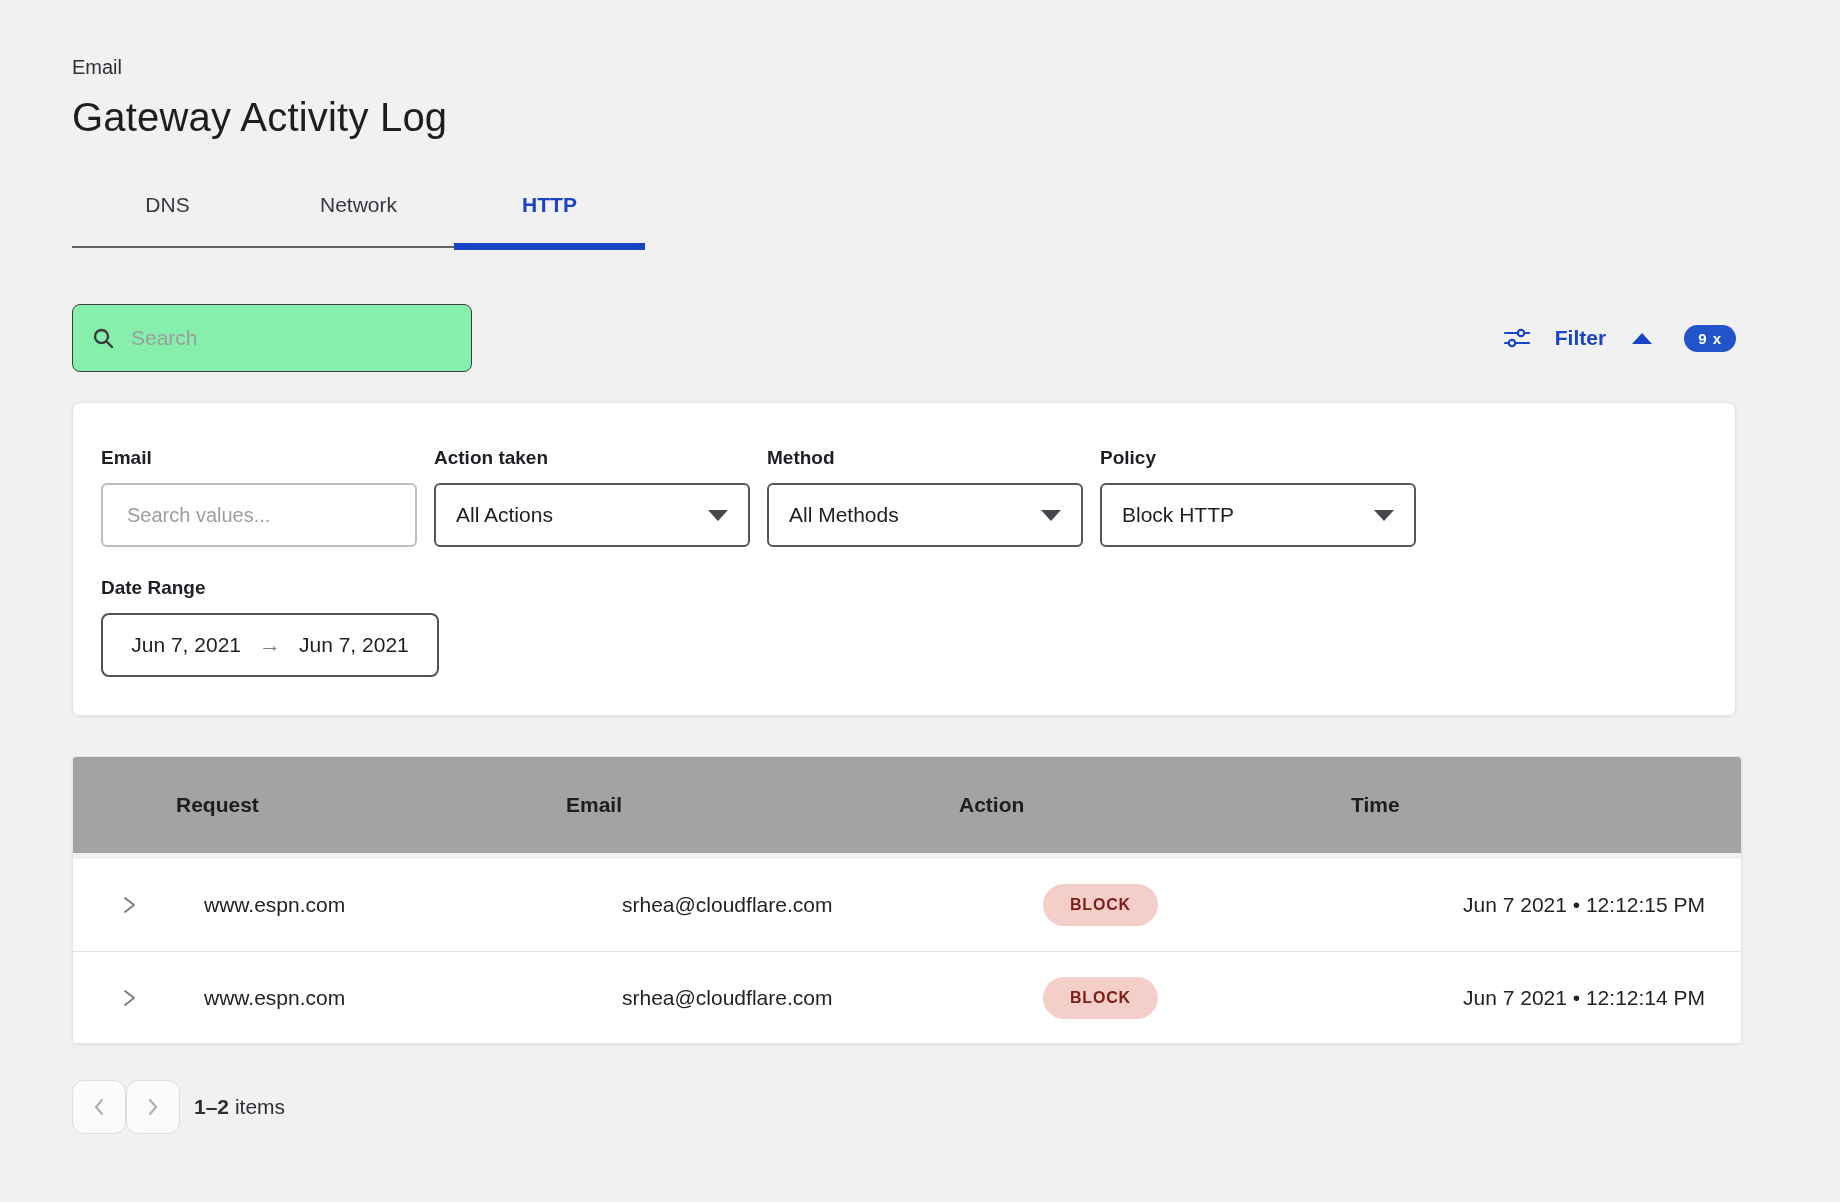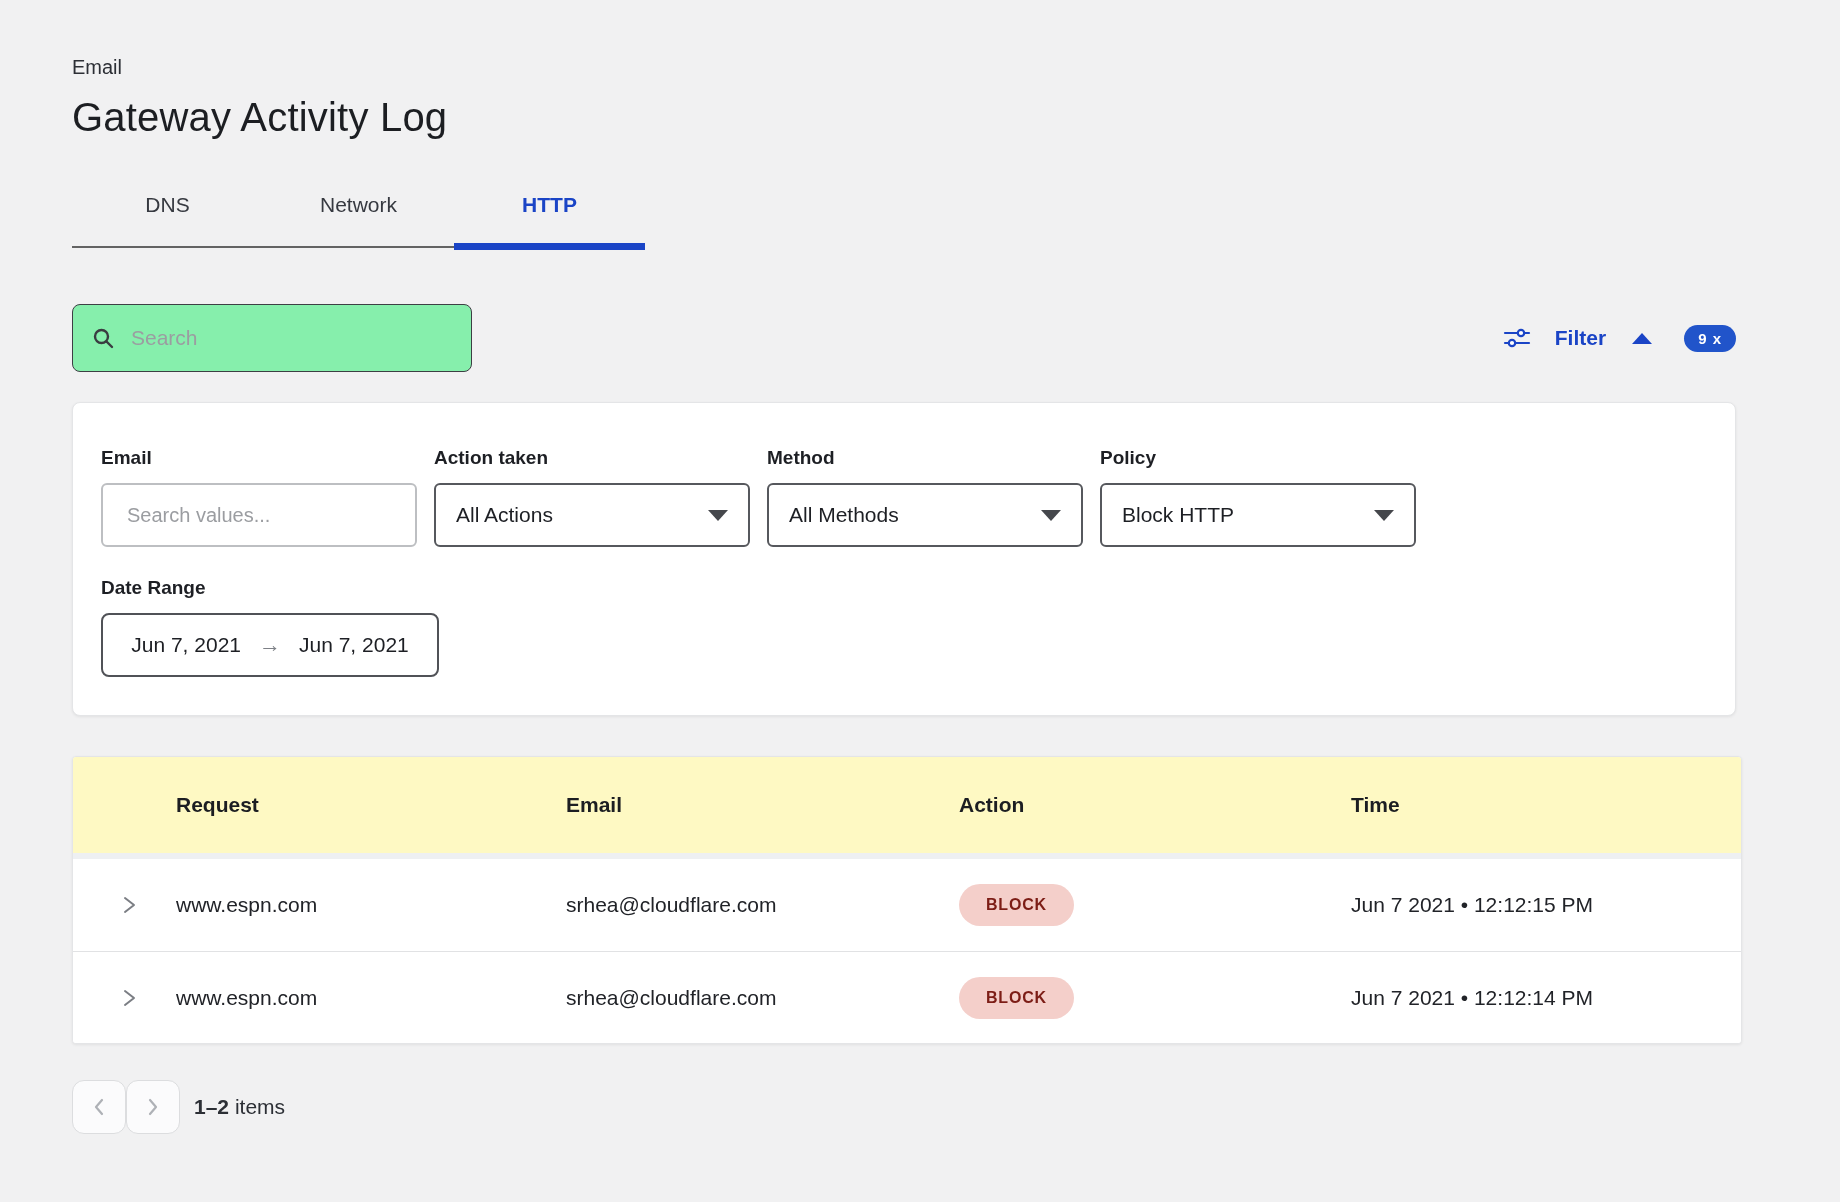--- a/index.html
+++ b/index.html
@@ -58,23 +58,23 @@
     border-top:11px solid #45474c; }
   .date-row { margin-top:30px; }
   .date-range { width:338px; height:64px; border:2px solid #505257; border-radius:8px;
     display:flex; align-items:center; justify-content:center; gap:18px;
     font-size:21px; color:#1d1f24; cursor:pointer; background:#fff; }
   .arrow-right { color:#7d8086; font-size:22px; }
 
   
   .table-card { width:1670px; margin-top:40px; border-radius:4px; overflow:hidden; }
   .trow { display:grid; grid-template-columns:103px 390px 393px 392px 1fr; align-items:center; }
-  .thead { height:96px; font-weight:bold; font-size:21px; color:#1c1e22; background:#fef9c3; }
+  .thead { height:96px; font-weight:bold; font-size:21px; color:#1c1e22; background:#a3a3a3; }
   .head-divider { height:6px; background:#eef0f2; }
-  .data-row { height:92px; background:#fff; font-size:21px; color:#212328; }
+  .data-row { height:92px; background:#fff; font-size:21px; color:#212328;gap:28px; }
   .data-row + .data-row { border-top:1px solid #e1e2e4; }
   .expand-cell { display:flex; justify-content:center; padding-left:8px; }
   .expand-btn { background:none; border:none; cursor:pointer; display:flex; align-items:center; }
   .badge-block { display:inline-block; background:#f4cfca; color:#7c1d16; font-weight:bold;
     font-size:16px; letter-spacing:0.8px; padding:12px 27px; border-radius:24px; }
 
   
   .pagination { display:flex; align-items:center; margin-top:36px; }
   .page-btn { width:54px; height:54px; border:1px solid #dcdddf; border-radius:12px;
     background:#fbfbfc; display:flex; align-items:center; justify-content:center; cursor:pointer; }

